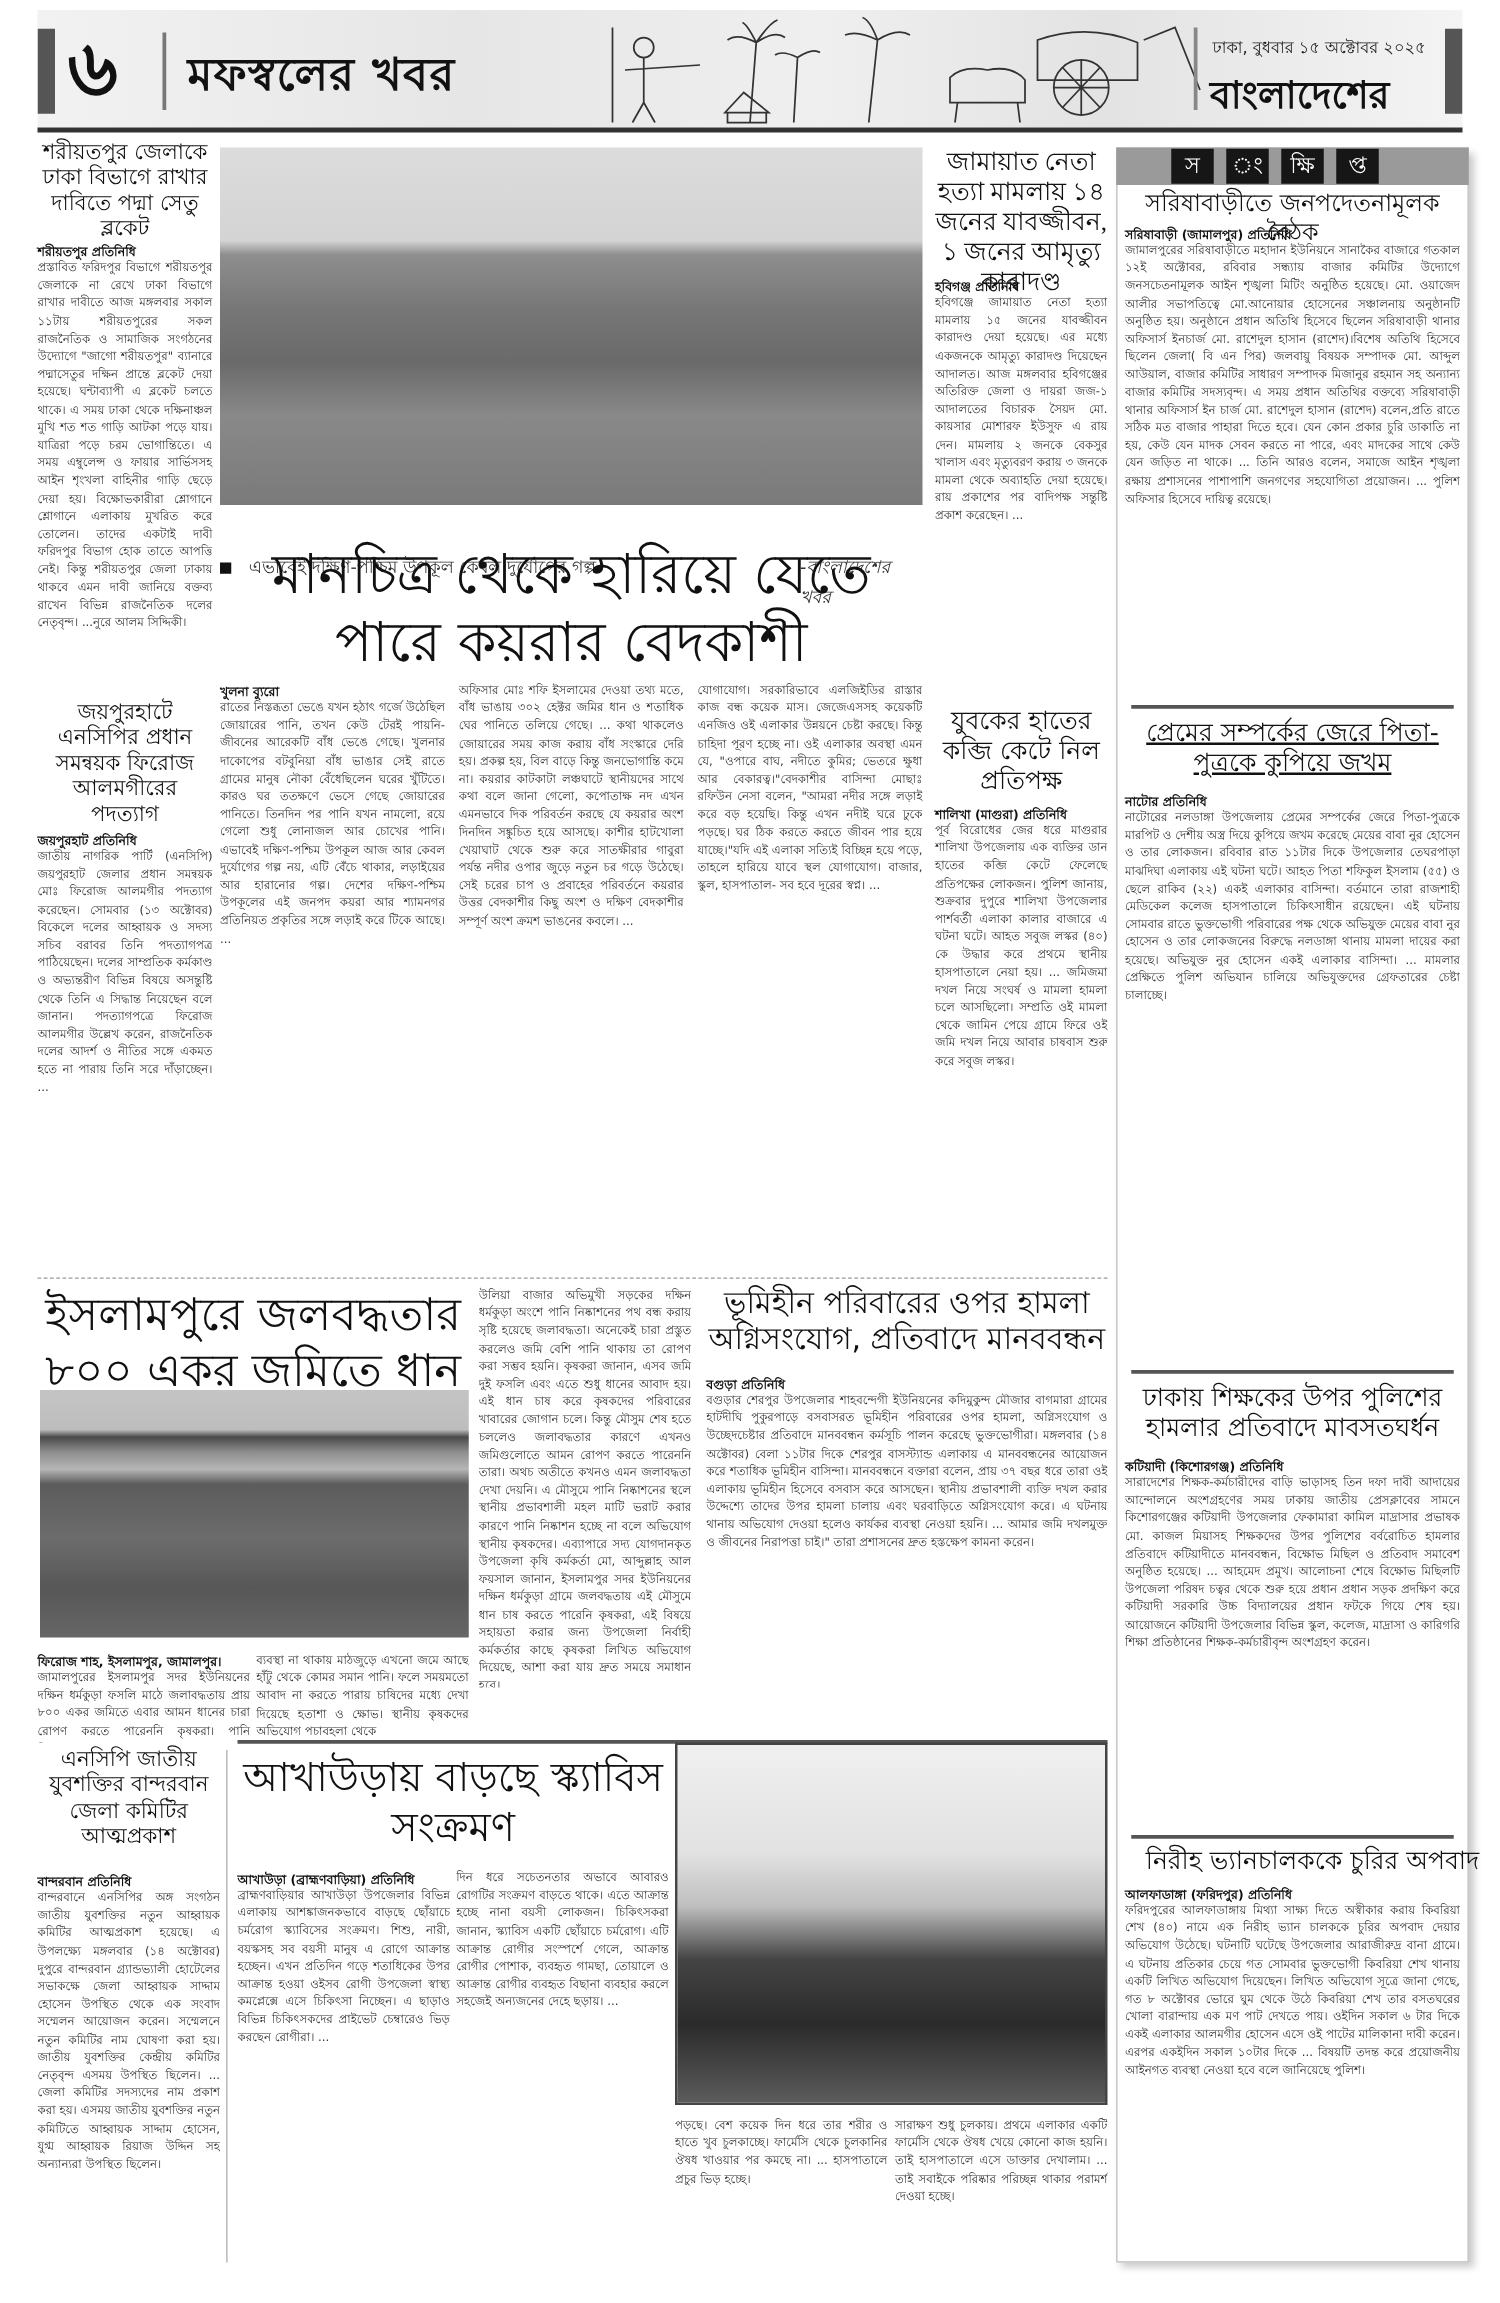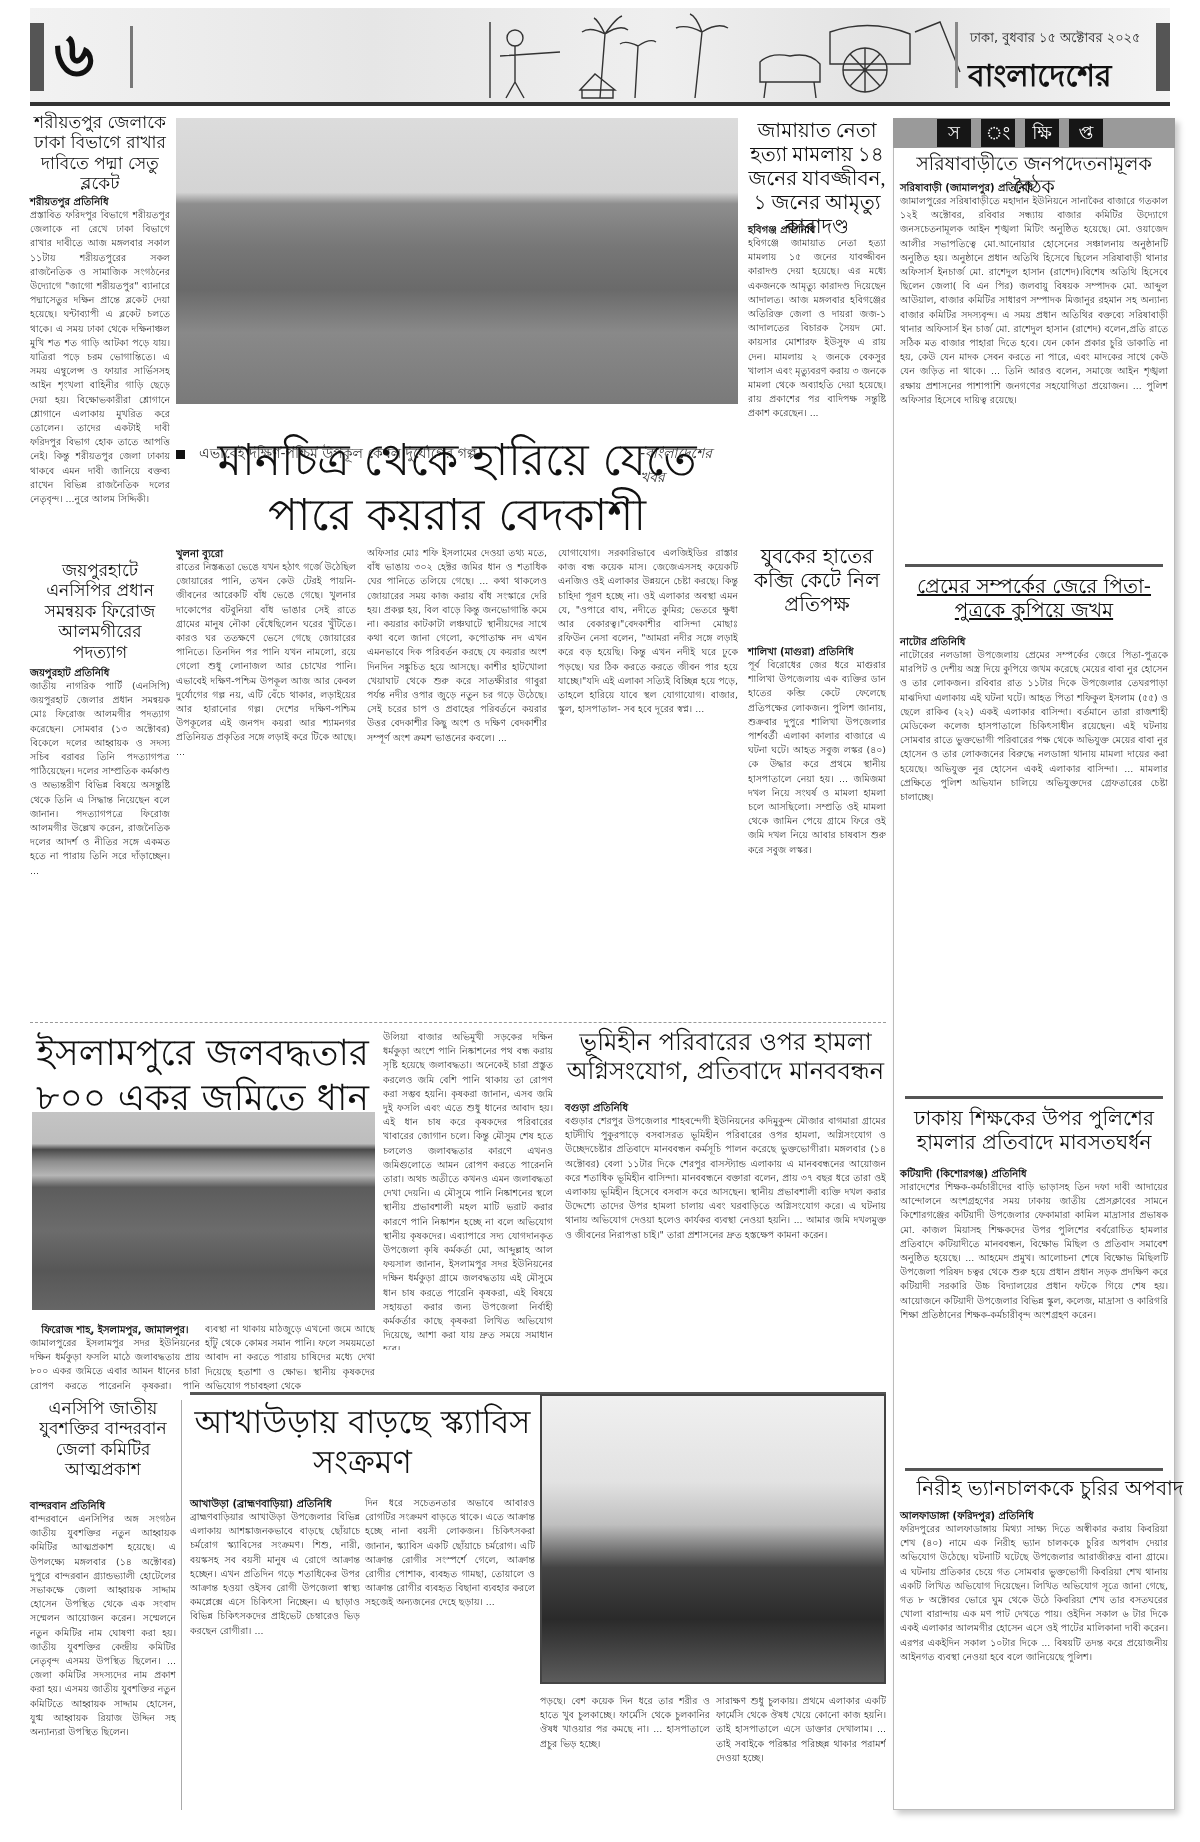--- a/index.html
+++ b/index.html
@@ -44,20 +44,21 @@
   .dotrule { border-top: 1px dashed #999; height: 0; }
   .vrule { width: 1px; background: #aaa; }
 </style>
 </head>
 <body>
 
 <div class="abs masthead">
   <div class="abs mh-bar-left"></div>
   <div class="abs mh-pagenum">৬</div>
   <div class="abs mh-sep"></div>
+  <div class="abs mh-section">মফস্বলের খবর</div>
   <svg class="abs mh-art" viewBox="0 0 500 88">
     <g fill="none" stroke="#333" stroke-width="1.4">
       <path d="M20 86 L20 10"></path>
       <circle cx="45" cy="26" r="8"></circle>
       <path d="M45 34 L45 70 M30 44 L90 40 M45 70 L36 86 M45 70 L54 86"></path>
       <path d="M130 86 L135 22 M135 22 Q120 14 112 20 M135 22 Q150 12 158 18 M135 22 Q128 8 124 6 M135 22 Q146 6 152 4"></path>
       <path d="M165 86 L168 34 M168 34 Q156 28 150 32 M168 34 Q180 26 186 30"></path>
       <path d="M110 78 L125 62 L145 78 Z M112 78 L112 86 L143 86 L143 78"></path>
       <path d="M225 86 L232 20 M232 20 Q216 12 206 16 M232 20 Q248 10 258 16 M232 20 Q226 4 220 2"></path>
       <path d="M290 50 Q300 40 320 44 Q340 40 350 52 L350 70 L290 70 Z"></path>
@@ -90,29 +91,29 @@
 <div class="abs hl hl-lg" style="left:176px;top:432px;width:562px;">মানচিত্র থেকে হারিয়ে যেতে পারে কয়রার বেদকাশী</div>
 <div class="abs byline" style="left:176px;top:546px;width:180px;">খুলনা ব্যুরো</div>
 <div class="abs body" style="left:176px;top:560px;width:180px;height:450px;">রাতের নিস্তব্ধতা ভেঙে যখন হঠাৎ গর্জে উঠেছিল জোয়ারের পানি, তখন কেউ টেরই পায়নি- জীবনের আরেকটি বাঁধ ভেঙে গেছে। খুলনার দাকোপের বটবুনিয়া বাঁধ ভাঙার সেই রাতে গ্রামের মানুষ নৌকা বেঁধেছিলেন ঘরের খুঁটিতে। কারও ঘর ততক্ষণে ভেসে গেছে জোয়ারের পানিতে। তিনদিন পর পানি যখন নামলো, রয়ে গেলো শুধু লোনাজল আর চোখের পানি। এভাবেই দক্ষিণ-পশ্চিম উপকূল আজ আর কেবল দুর্যোগের গল্প নয়, এটি বেঁচে থাকার, লড়াইয়ের আর হারানোর গল্প। দেশের দক্ষিণ-পশ্চিম উপকূলের এই জনপদ কয়রা আর শ্যামনগর প্রতিনিয়ত প্রকৃতির সঙ্গে লড়াই করে টিকে আছে। ...</div>
 <div class="abs body" style="left:367px;top:546px;width:180px;height:464px;">অফিসার মোঃ শফি ইসলামের দেওয়া তথ্য মতে, বাঁধ ভাঙায় ৩০২ হেক্টর জমির ধান ও শতাধিক ঘের পানিতে তলিয়ে গেছে। ... কথা থাকলেও জোয়ারের সময় কাজ করায় বাঁধ সংস্কারে দেরি হয়। প্রকল্প হয়, বিল বাড়ে কিন্তু জনভোগান্তি কমে না। কয়রার কাটকাটা লঞ্চঘাটে স্থানীয়দের সাথে কথা বলে জানা গেলো, কপোতাক্ষ নদ এখন এমনভাবে দিক পরিবর্তন করছে যে কয়রার অংশ দিনদিন সঙ্কুচিত হয়ে আসছে। কাশীর হাটখোলা খেয়াঘাট থেকে শুরু করে সাতক্ষীরার গাবুরা পর্যন্ত নদীর ওপার জুড়ে নতুন চর গড়ে উঠেছে। সেই চরের চাপ ও প্রবাহের পরিবর্তনে কয়রার উত্তর বেদকাশীর কিছু অংশ ও দক্ষিণ বেদকাশীর সম্পূর্ণ অংশ ক্রমশ ভাঙনের কবলে। ...</div>
 <div class="abs body" style="left:558px;top:546px;width:180px;height:464px;">যোগাযোগ। সরকারিভাবে এলজিইডির রাস্তার কাজ বন্ধ কয়েক মাস। জেজেএসসহ কয়েকটি এনজিও ওই এলাকার উন্নয়নে চেষ্টা করছে। কিন্তু চাহিদা পূরণ হচ্ছে না। ওই এলাকার অবস্থা এমন যে, "ওপারে বাঘ, নদীতে কুমির; ভেতরে ক্ষুধা আর বেকারত্ব।"বেদকাশীর বাসিন্দা মোছাঃ রফিউন নেসা বলেন, "আমরা নদীর সঙ্গে লড়াই করে বড় হয়েছি। কিন্তু এখন নদীই ঘরে ঢুকে পড়ছে। ঘর ঠিক করতে করতে জীবন পার হয়ে যাচ্ছে।"যদি এই এলাকা সত্যিই বিচ্ছিন্ন হয়ে পড়ে, তাহলে হারিয়ে যাবে স্থল যোগাযোগ। বাজার, স্কুল, হাসপাতাল- সব হবে দূরের স্বপ্ন। ...</div>
 
 <div class="abs hl hl-md" style="left:748px;top:118px;width:138px;font-family:Liberation Serif, serif;">জামায়াত নেতা হত্যা মামলায় ১৪ জনের যাবজ্জীবন, ১ জনের আমৃত্যু কারাদণ্ড</div>
 <div class="abs byline" style="left:748px;top:222px;width:138px;">হবিগঞ্জ প্রতিনিধি</div>
 <div class="abs body" style="left:748px;top:236px;width:138px;height:320px;">হবিগঞ্জে জামায়াত নেতা হত্যা মামলায় ১৫ জনের যাবজ্জীবন কারাদণ্ড দেয়া হয়েছে। এর মধ্যে একজনকে আমৃত্যু কারাদণ্ড দিয়েছেন আদালত। আজ মঙ্গলবার হবিগঞ্জের অতিরিক্ত জেলা ও দায়রা জজ-১ আদালতের বিচারক সৈয়দ মো. কায়সার মোশারফ ইউসুফ এ রায় দেন। মামলায় ২ জনকে বেকসুর খালাস এবং মৃত্যুবরণ করায় ৩ জনকে মামলা থেকে অব্যাহতি দেয়া হয়েছে। রায় প্রকাশের পর বাদিপক্ষ সন্তুষ্টি প্রকাশ করেছেন। ...</div>
 
-<div class="abs hl hl-md" style="left:748px;top:544px;width:138px;">যুবকের হাতের কব্জি কেটে নিল প্রতিপক্ষ</div>
+<div class="abs hl hl-md" style="left:748px;top:564px;width:138px;">যুবকের হাতের কব্জি কেটে নিল প্রতিপক্ষ</div>
 <div class="abs byline" style="left:748px;top:644px;width:138px;">শালিখা (মাগুরা) প্রতিনিধি</div>
 <div class="abs body" style="left:748px;top:658px;width:138px;height:352px;">পূর্ব বিরোধের জের ধরে মাগুরার শালিখা উপজেলায় এক ব্যক্তির ডান হাতের কব্জি কেটে ফেলেছে প্রতিপক্ষের লোকজন। পুলিশ জানায়, শুক্রবার দুপুরে শালিখা উপজেলার পার্শবর্তী এলাকা কালার বাজারে এ ঘটনা ঘটে। আহত সবুজ লস্কর (৪০) কে উদ্ধার করে প্রথমে স্থানীয় হাসপাতালে নেয়া হয়। ... জমিজমা দখল নিয়ে সংঘর্ষ ও মামলা হামলা চলে আসছিলো। সম্প্রতি ওই মামলা থেকে জামিন পেয়ে গ্রামে ফিরে ওই জমি দখল নিয়ে আবার চাষবাস শুরু করে সবুজ লস্কর।</div>
 
 <div class="abs dotrule" style="left:30px;top:1022px;width:856px;"></div>
 
 <div class="abs hl hl-xl" style="left:30px;top:1030px;width:345px;">ইসলামপুরে জলবদ্ধতার ৮০০ একর জমিতে ধান চাষ হয়নি</div>
 <div class="abs photo photo-field" style="left:32px;top:1112px;width:343px;height:198px;"></div>
-<div class="abs byline" style="left:30px;top:1322px;width:170px;text-align:center;">ফিরোজ শাহ, ইসলামপুর, জামালপুর।</div>
+<div class="abs byline" style="left:30px;top:1322px;width:170px;">ফিরোজ শাহ, ইসলামপুর, জামালপুর।</div>
 <div class="abs body" style="left:30px;top:1336px;width:170px;height:58px;">জামালপুরের ইসলামপুর সদর ইউনিয়নের দক্ষিন ধর্মকুড়া ফসলি মাঠে জলাবদ্ধতায় প্রায় ৮০০ একর জমিতে এবার আমন ধানের চারা রোপণ করতে পারেননি কৃষকরা। পানি নিষ্কাশনের</div>
 <div class="abs body" style="left:205px;top:1322px;width:170px;height:72px;">ব্যবস্থা না থাকায় মাঠজুড়ে এখনো জমে আছে হাঁটু থেকে কোমর সমান পানি। ফলে সময়মতো আবাদ না করতে পারায় চাষিদের মধ্যে দেখা দিয়েছে হতাশা ও ক্ষোভ। স্থানীয় কৃষকদের অভিযোগ পচাবহলা থেকে</div>
 <div class="abs body" style="left:383px;top:1030px;width:170px;height:320px;">উলিয়া বাজার অভিমুখী সড়কের দক্ষিন ধর্মকুড়া অংশে পানি নিষ্কাশনের পথ বন্ধ করায় সৃষ্টি হয়েছে জলাবদ্ধতা। অনেকেই চারা প্রস্তুত করলেও জমি বেশি পানি থাকায় তা রোপণ করা সম্ভব হয়নি। কৃষকরা জানান, এসব জমি দুই ফসলি এবং এতে শুধু ধানের আবাদ হয়। এই ধান চাষ করে কৃষকদের পরিবারের খাবারের জোগান চলে। কিন্তু মৌসুম শেষ হতে চললেও জলাবদ্ধতার কারণে এখনও জমিগুলোতে আমন রোপণ করতে পারেননি তারা। অথচ অতীতে কখনও এমন জলাবদ্ধতা দেখা দেয়নি। এ মৌসুমে পানি নিষ্কাশনের স্থলে স্থানীয় প্রভাবশালী মহল মাটি ভরাট করার কারণে পানি নিষ্কাশন হচ্ছে না বলে অভিযোগ স্থানীয় কৃষকদের। এব্যাপারে সদ্য যোগদানকৃত উপজেলা কৃষি কর্মকর্তা মো, আব্দুল্লাহ আল ফয়সাল জানান, ইসলামপুর সদর ইউনিয়নের দক্ষিন ধর্মকুড়া গ্রামে জলবদ্ধতায় এই মৌসুমে ধান চাষ করতে পারেনি কৃষকরা, এই বিষয়ে সহায়তা করার জন্য উপজেলা নির্বাহী কর্মকর্তার কাছে কৃষকরা লিখিত অভিযোগ দিয়েছে, আশা করা যায় দ্রুত সময়ে সমাধান হবে।</div>
 
 <div class="abs hl hl-md" style="left:565px;top:1028px;width:321px;font-size:24px;">ভূমিহীন পরিবারের ওপর হামলা অগ্নিসংযোগ, প্রতিবাদে মানববন্ধন</div>
 <div class="abs byline" style="left:565px;top:1100px;width:321px;">বগুড়া প্রতিনিধি</div>
 <div class="abs body" style="left:565px;top:1114px;width:321px;height:268px;">বগুড়ার শেরপুর উপজেলার শাহবন্দেগী ইউনিয়নের কদিমুকুন্দ মৌজার বাগমারা গ্রামের হাটদীঘি পুকুরপাড়ে বসবাসরত ভূমিহীন পরিবারের ওপর হামলা, অগ্নিসংযোগ ও উচ্ছেদচেষ্টার প্রতিবাদে মানববন্ধন কর্মসূচি পালন করেছে ভুক্তভোগীরা। মঙ্গলবার (১৪ অক্টোবর) বেলা ১১টার দিকে শেরপুর বাসস্ট্যান্ড এলাকায় এ মানববন্ধনের আয়োজন করে শতাধিক ভূমিহীন বাসিন্দা। মানববন্ধনে বক্তারা বলেন, প্রায় ৩৭ বছর ধরে তারা ওই এলাকায় ভূমিহীন হিসেবে বসবাস করে আসছেন। স্থানীয় প্রভাবশালী ব্যক্তি দখল করার উদ্দেশ্যে তাদের উপর হামলা চালায় এবং ঘরবাড়িতে অগ্নিসংযোগ করে। এ ঘটনায় থানায় অভিযোগ দেওয়া হলেও কার্যকর ব্যবস্থা নেওয়া হয়নি। ... আমার জমি দখলমুক্ত ও জীবনের নিরাপত্তা চাই।" তারা প্রশাসনের দ্রুত হস্তক্ষেপ কামনা করেন।</div>
 
 <div class="abs vrule" style="left:181px;top:1400px;height:410px;"></div>
 <div class="abs rule" style="left:190px;top:1392px;width:696px;"></div>

